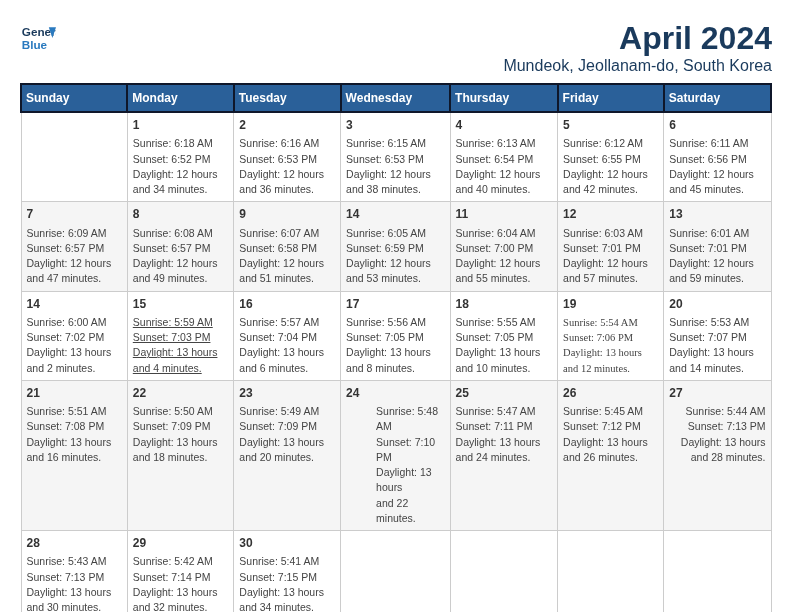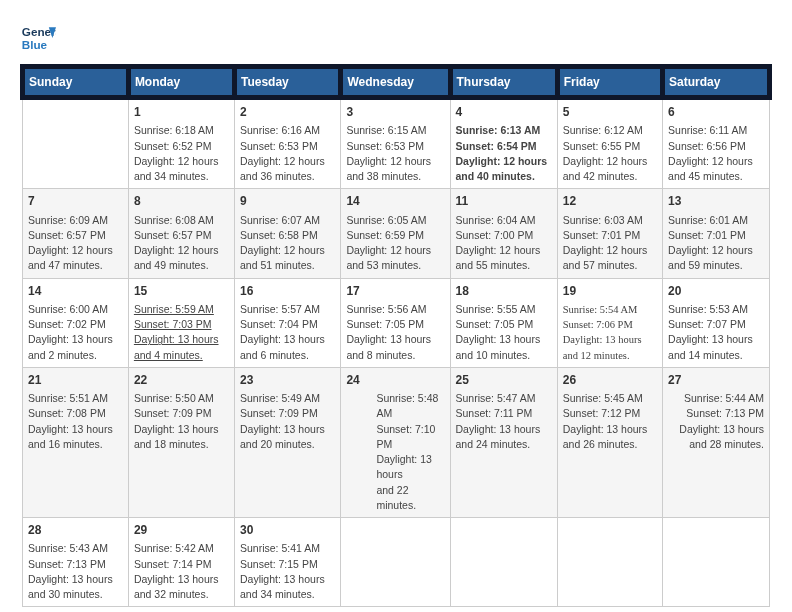--- a/index.html
+++ b/index.html
@@ -43,21 +43,21 @@
       font-size: 11px;
     }
     thead tr {
       background-color: #2a6099;
       color: #fff;
     }
     thead th {
       padding: 6px 4px;
       text-align: left;
       font-weight: bold;
-      border: 5px solid #0f172a;
+      border: 2px solid #0f172a;
       font-size: 12px;
     }
     tbody tr {
       vertical-align: top;
     }
     tbody td {
       border: 1px solid #ccc;
       padding: 4px 5px;
       color: #333;
       line-height: 1.45;
@@ -87,20 +87,24 @@
 </head>
 <body>
 
 <div class="header-area">
   <div class="logo">
     <svg class="logo-icon" viewBox="0 0 40 40">
       <text x="2" y="18" font-size="13" font-weight="bold" fill="#1a3a5c">General</text>
       <text x="2" y="32" font-size="13" font-weight="bold" fill="#2a7abf">Blue</text>
       <polygon points="32,8 40,8 36,20" fill="#2a7abf"></polygon>
     </svg>
+  </div>
+  <div class="title-area">
+    <div class="main-title">April 2024</div>
+    <div class="subtitle">Mundeok, Jeollanam-do, South Korea</div>
   </div>
 </div>
 
 <table>
   <thead>
     <tr>
     <th>Sunday</th>
         <th>Monday</th>
         <th>Tuesday</th>
         <th>Wednesday</th>
@@ -128,21 +132,21 @@
         </td>
         <td>
           <span class="day-num">3</span>
           <div class="day-info" style="white-space: pre-line;">Sunrise: 6:15 AM
 Sunset: 6:53 PM
 Daylight: 12 hours
 and 38 minutes.</div>
         </td>
         <td>
           <span class="day-num">4</span>
-          <div class="day-info" style="white-space: pre-line; font-weight: bold;">Sunrise: 6:13 AM
+          <div class="day-info" style="white-space: pre-line;">Sunrise: 6:13 AM
 Sunset: 6:54 PM
 Daylight: 12 hours
 and 40 minutes.</div>
         </td>
         <td>
           <span class="day-num">5</span>
           <div class="day-info" style="white-space: pre-line;">Sunrise: 6:12 AM
 Sunset: 6:55 PM
 Daylight: 12 hours
 and 42 minutes.</div>

